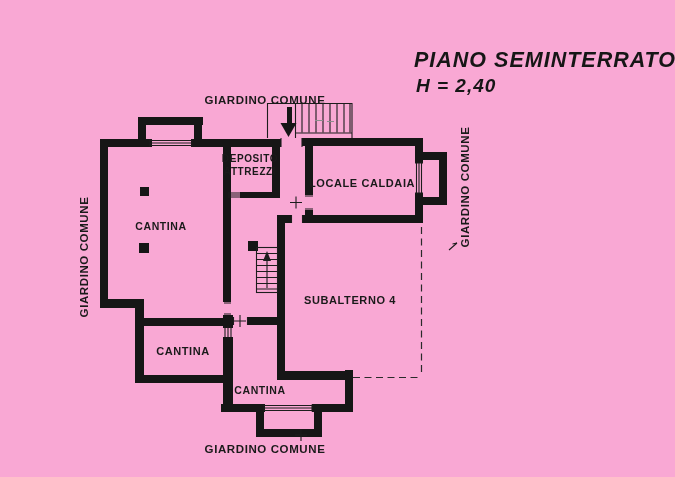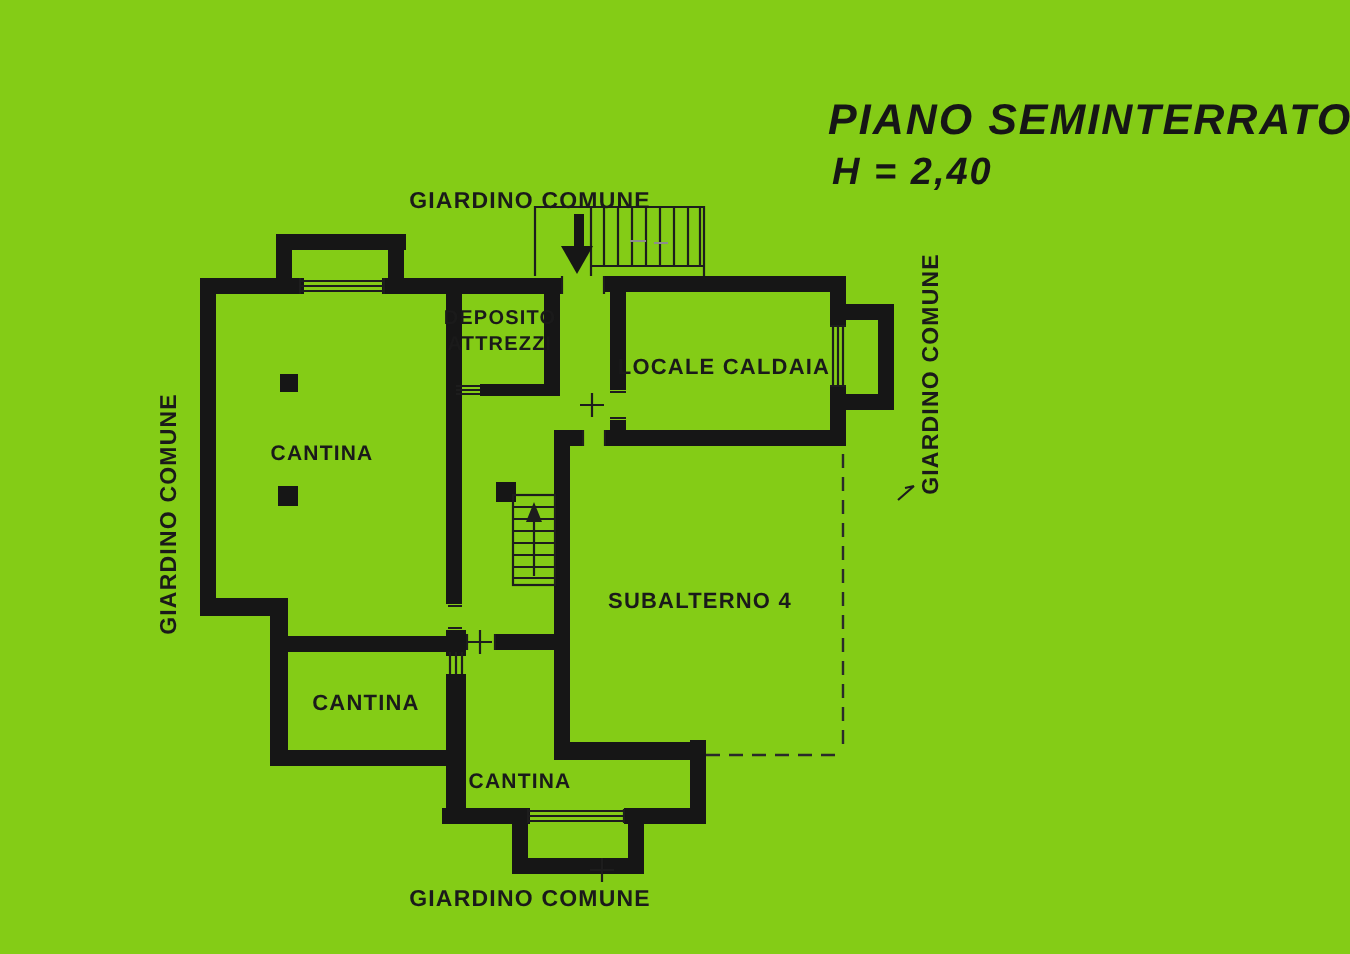--- a/index.html
+++ b/index.html
@@ -1,19 +1,19 @@
 <!DOCTYPE html>
 <html><head>
 <meta charset="utf-8">
 <style>
   html,body{margin:0;padding:0;background:#ffffff;}
   .canvas{
     position:relative;
     width:675px;height:477px;
-    background:#84cc16;
+    background:#f9a8d4;
     font-family:"Liberation Sans", sans-serif;
     overflow:hidden;
   }
   svg{position:absolute;left:0;top:0;}
   .lbl{
     font-family:"Liberation Sans", sans-serif;
     font-weight:700;
     fill:#1a1a1a;
     letter-spacing:0.6px;
   }

